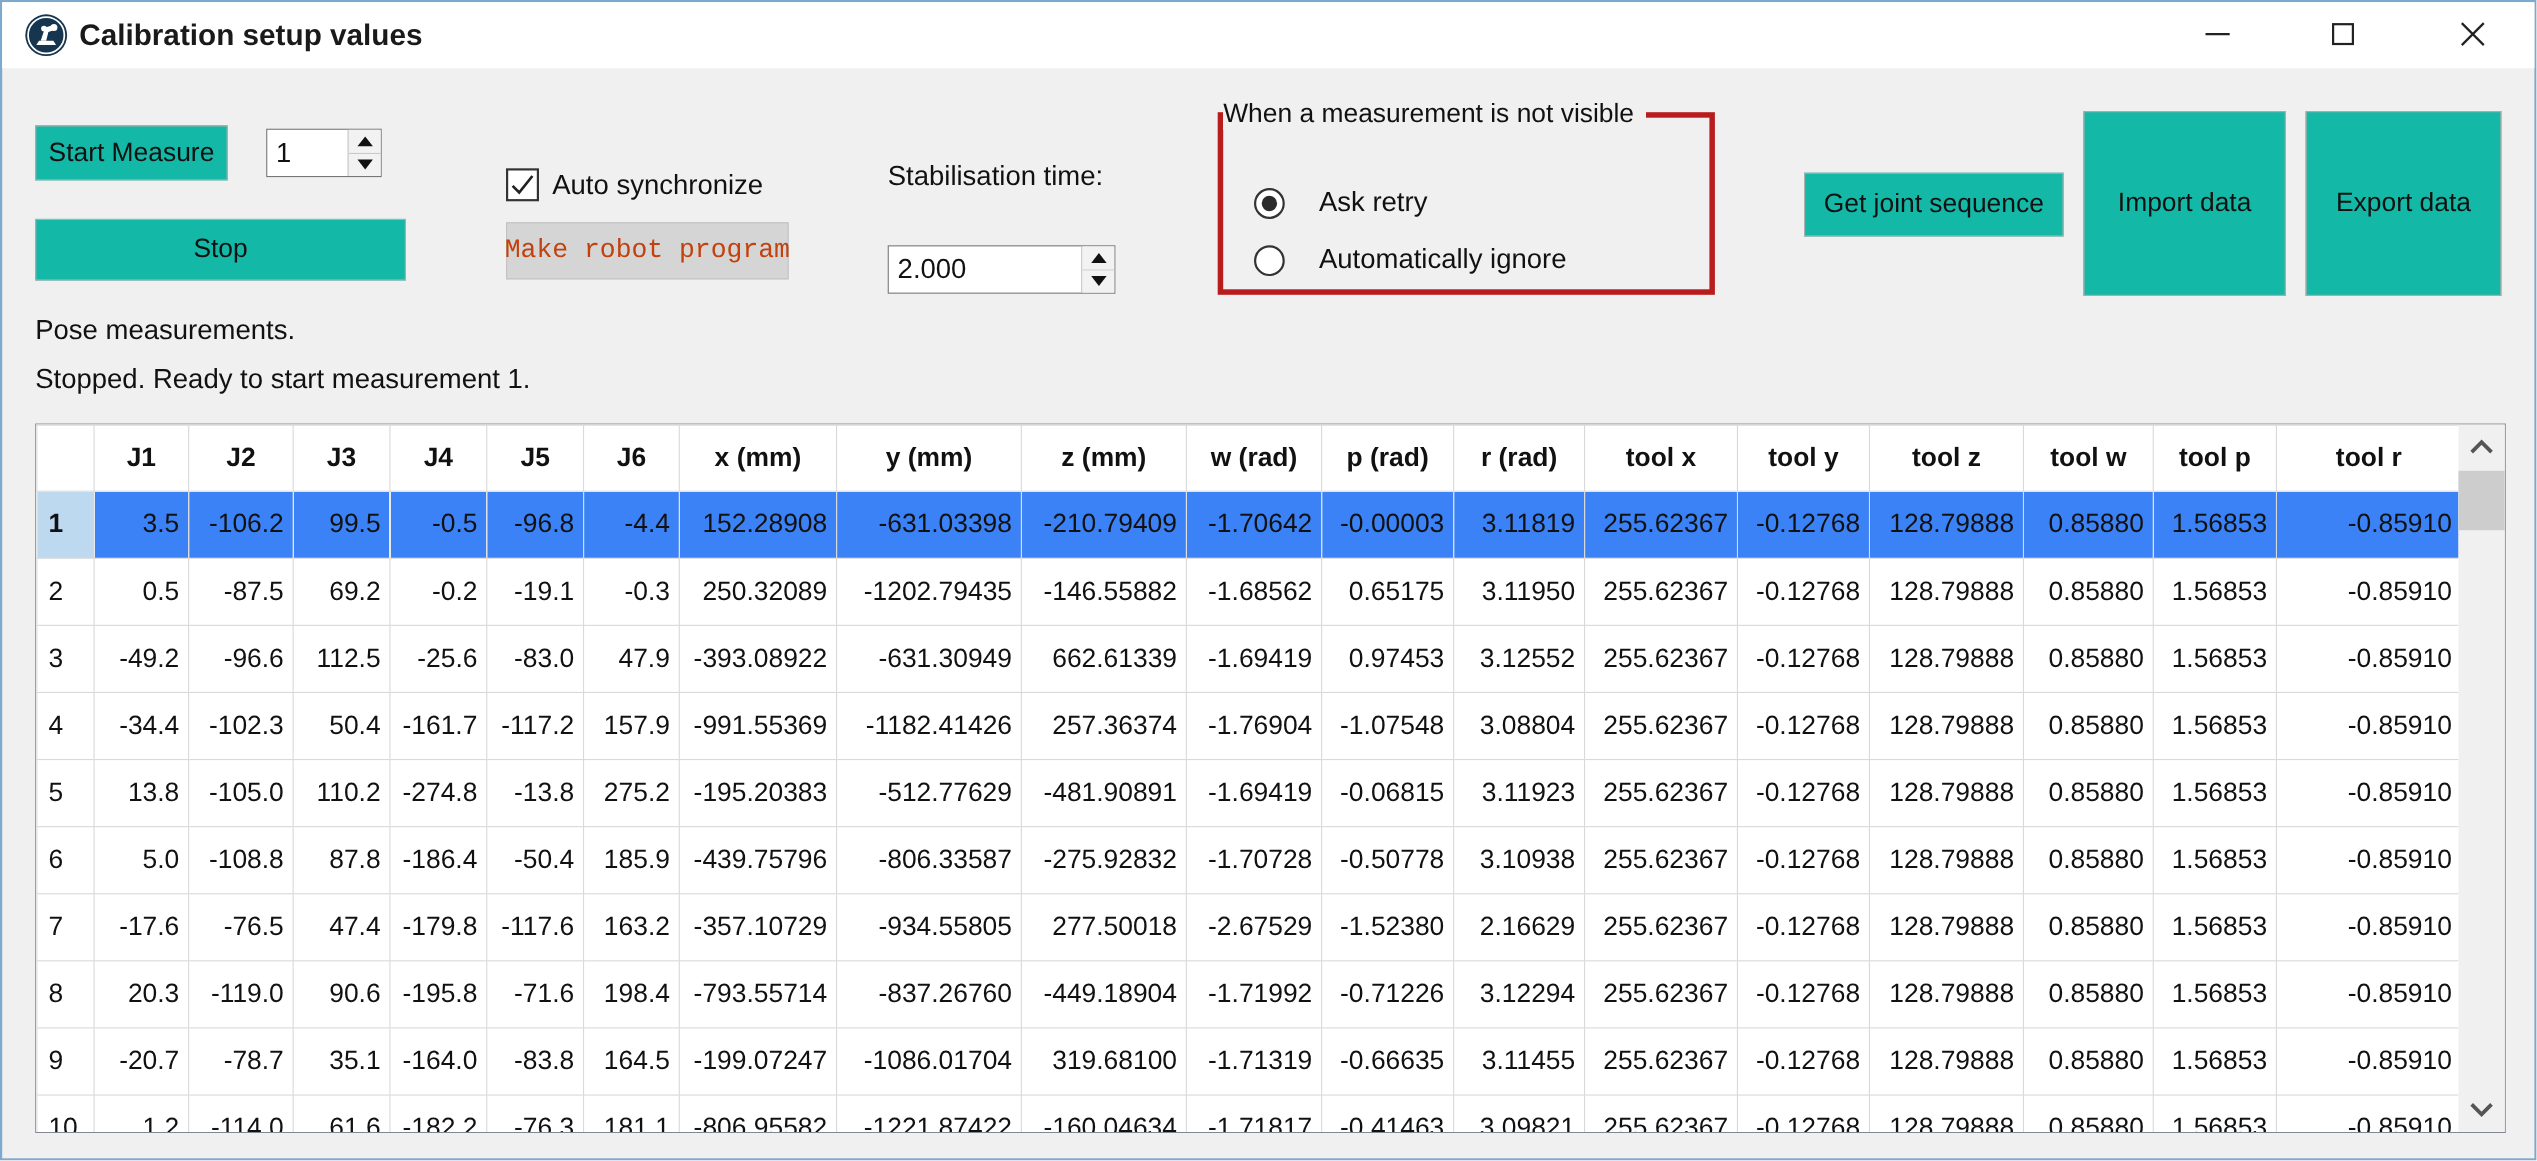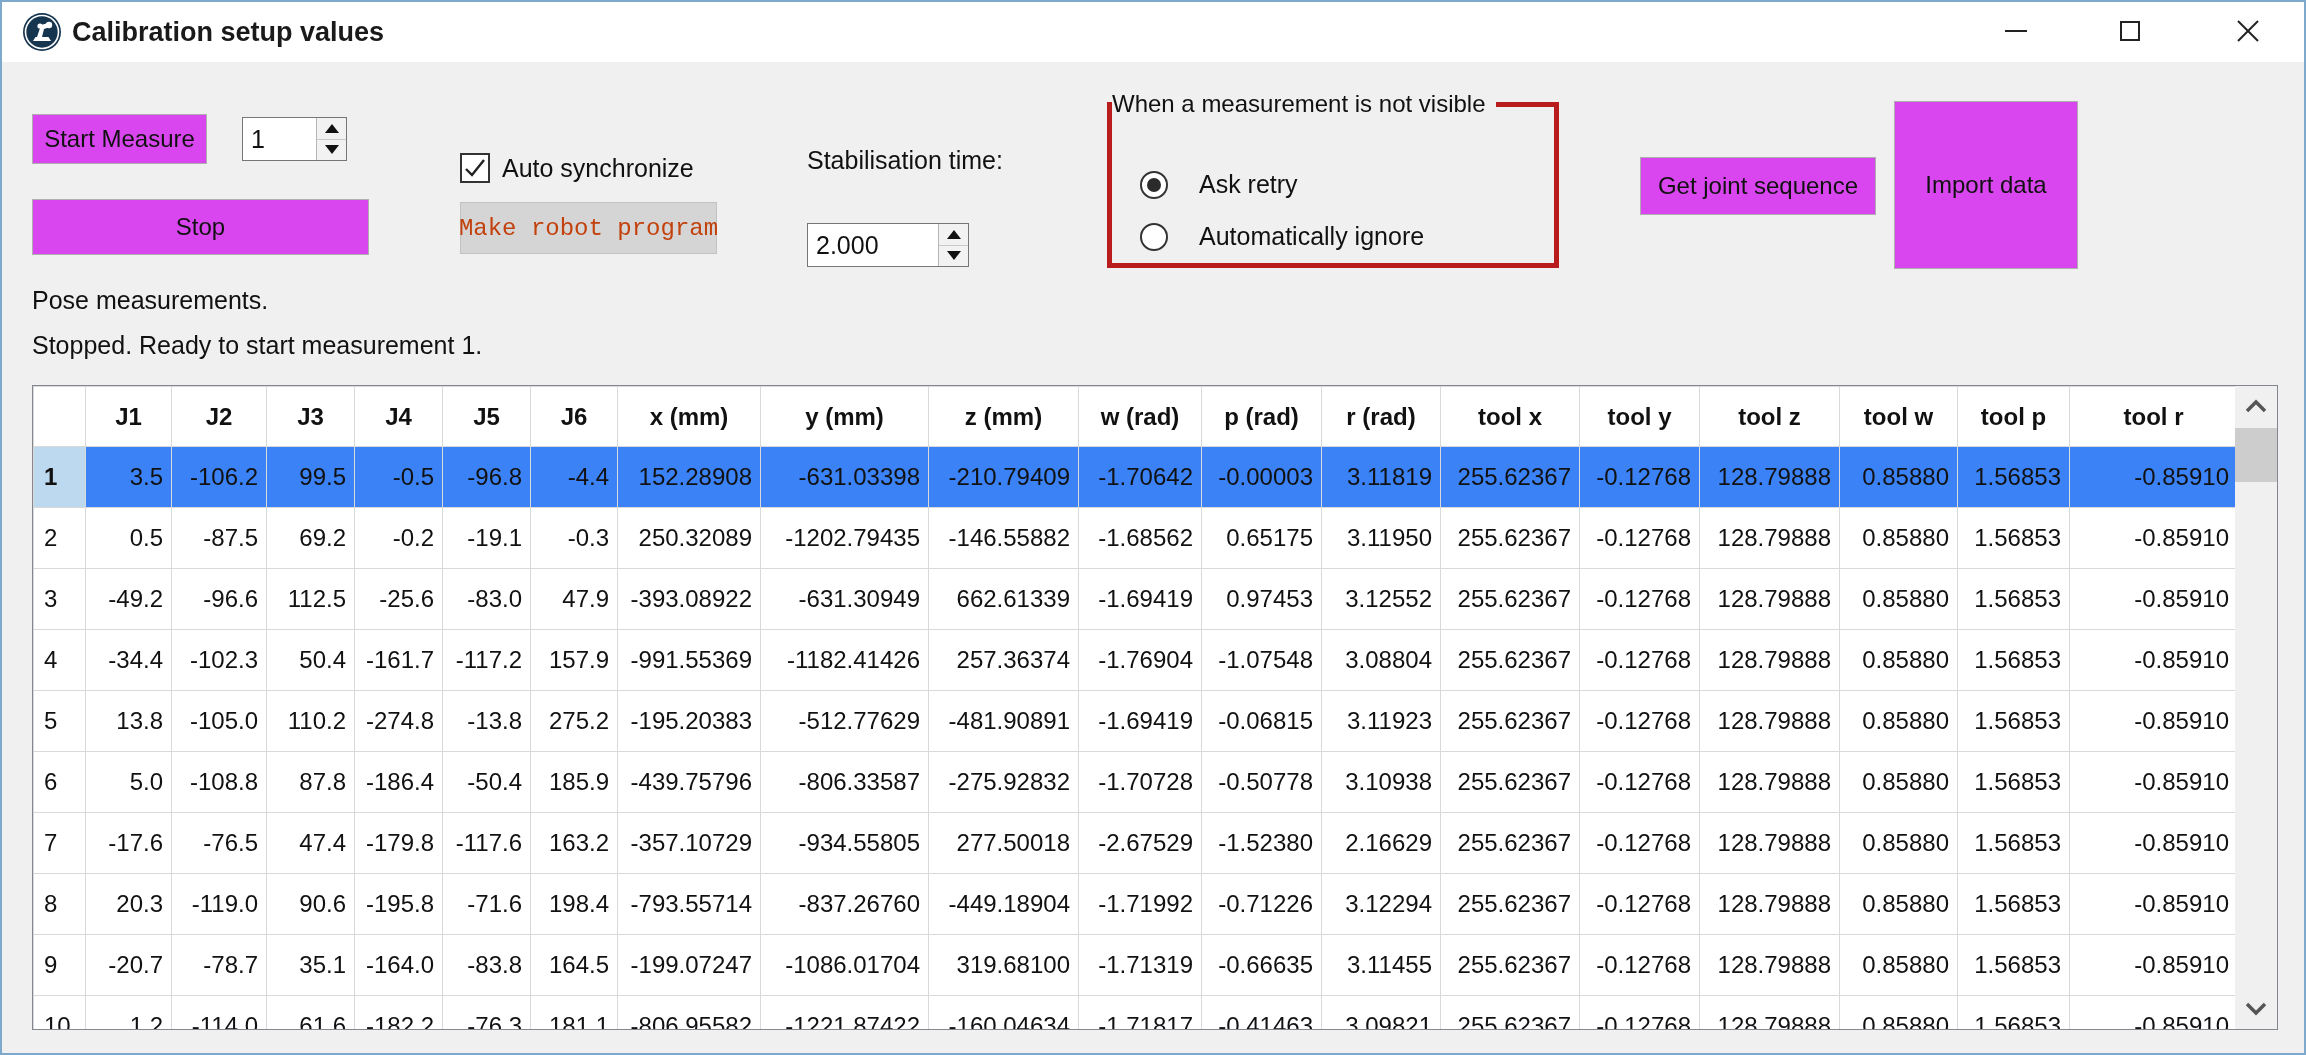--- a/index.html
+++ b/index.html
@@ -11,36 +11,36 @@
   
   .titlebar { position:absolute; left:0; top:0; right:0; height:60px; background:#ffffff;font-weight:bold; }
   .app-icon { position:absolute; left:20px; top:10px; width:40px; height:40px; }
   .title-text { position:absolute; left:70px; top:0; height:60px; line-height:60px;
     font-size:27px; color:#1a1a1a; white-space:nowrap; }
   .winbtn { position:absolute; top:0; width:70px; height:58px; display:flex;
     align-items:center; justify-content:center; background:transparent; }
   .winbtn.min { left:1979px; } .winbtn.max { left:2093px; } .winbtn.close { left:2211px; }
 
   
-  .btn { position:absolute; background:#d946ef; border:1px solid #aeaeae;
+  .btn { position:absolute; background:#14b8a6; border:1px solid #aeaeae;
     font-size:24px; color:#111; display:flex; align-items:center; justify-content:center;
     white-space:nowrap; font-family:inherit; }
   .btn.disabled { background:#d5d5d5; color:#c2410c; border-color:#c2c2c2;font-family:Liberation Mono, monospace; }
 
   .btn-start   { left:30px;  top:112px; width:175px; height:50px; }
   .btn-stop    { left:30px;  top:197px; width:337px; height:56px; }
   .btn-make    { left:458px; top:200px; width:257px; height:52px; }
   .btn-joint   { left:1638px;top:155px; width:236px; height:58px; }
   .btn-import  { left:1892px;top:99px;  width:184px; height:168px; }
   .btn-export  { left:2094px;top:99px;  width:178px; height:168px; }
 
   
   .spin { position:absolute; background:#fff; border:1px solid #767676; display:flex; }
   .spin-1 { left:240px; top:115px; width:105px; height:44px; }
-  .spin-2 { left:805px; top:221px; width:162px; height:44px; }
+  .spin-2 { left:805px; top:221px; width:207px; height:44px; }
   .spin .val { flex:1; font-size:25px; line-height:42px; padding-left:8px; }
   .spin .arrows { width:30px; display:flex; flex-direction:column; border-left:1px solid #b6b6b6; }
   .spin .arrows div { flex:1; background:#f2f2f2; display:flex; align-items:center;
     justify-content:center; }
   .spin .arrows div:first-child { border-bottom:1px solid #c9c9c9; }
   .tri-up   { width:0; height:0; border-left:7px solid transparent; border-right:7px solid transparent; border-bottom:9px solid #111; }
   .tri-down { width:0; height:0; border-left:7px solid transparent; border-right:7px solid transparent; border-top:9px solid #111; }
 
   
   .check-row { position:absolute; left:458px; top:119px; display:flex; align-items:flex-end;margin-top:32px; }
@@ -170,20 +170,21 @@
       <span class="radio-label">Ask retry</span>
     </div>
     <div class="radio-row r2">
       <div class="radio"></div>
       <span class="radio-label">Automatically ignore</span>
     </div>
   </fieldset>
 
   <div class="btn btn-joint">Get joint sequence</div>
   <div class="btn btn-import">Import data</div>
+  <div class="btn btn-export">Export data</div>
 
   <div class="status1">Pose measurements.</div>
   <div class="status2">Stopped. Ready to start measurement 1.</div>
 
   <div class="table-frame">
     <div class="grid">
       <table>
         <colgroup id="cols">
             <col style="width: 52px;">
             <col style="width: 86px;">

